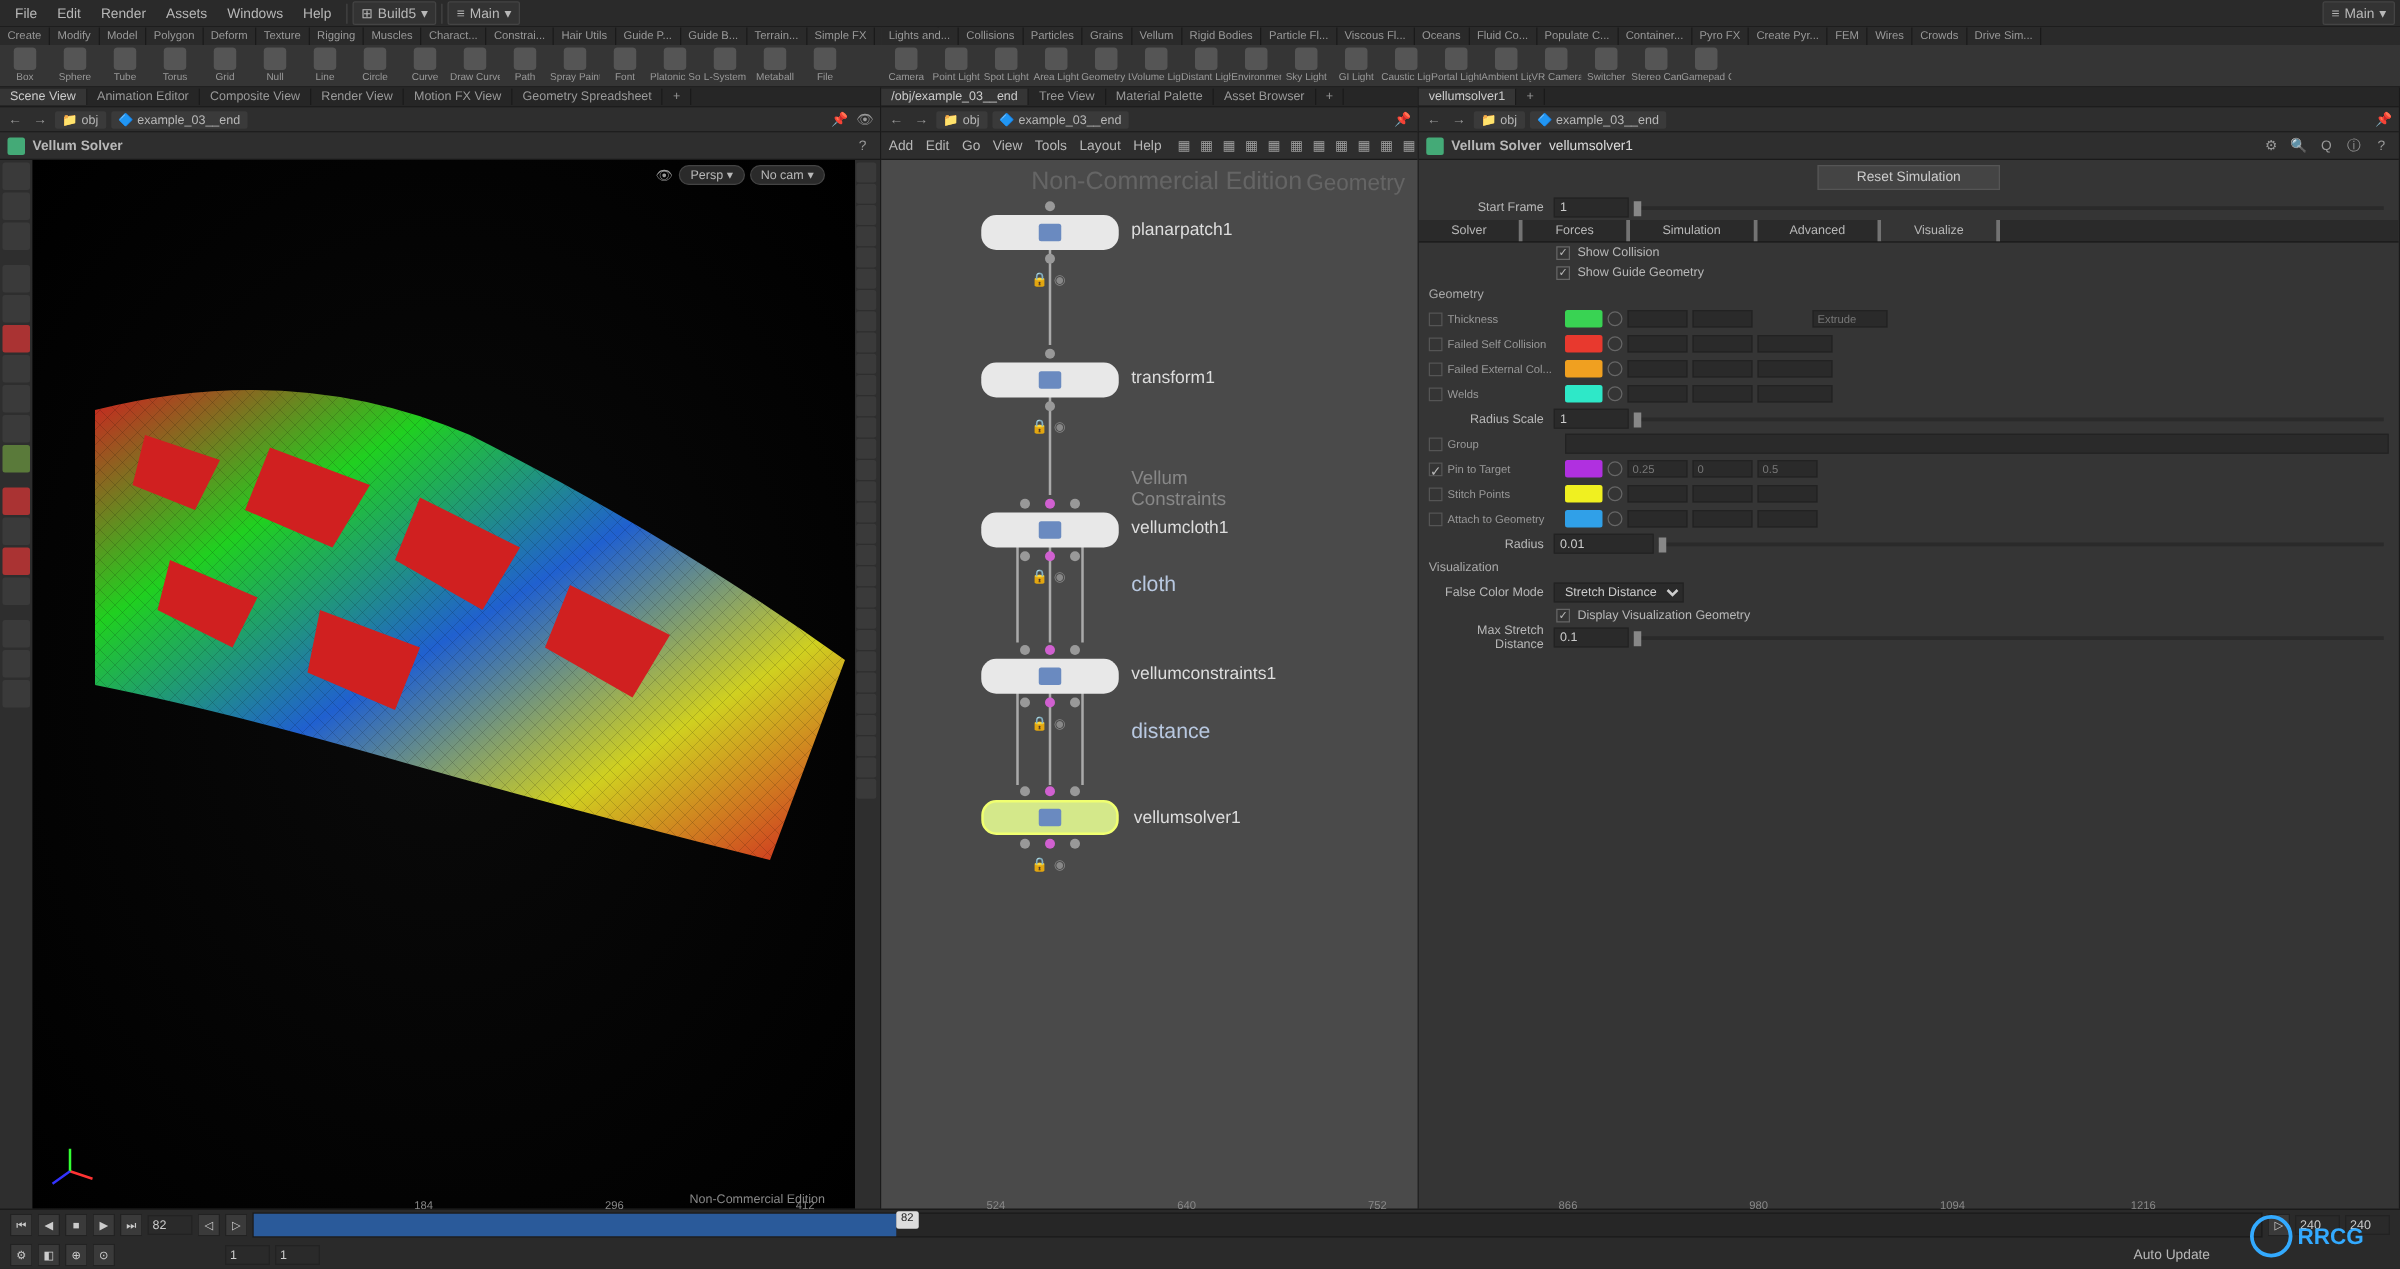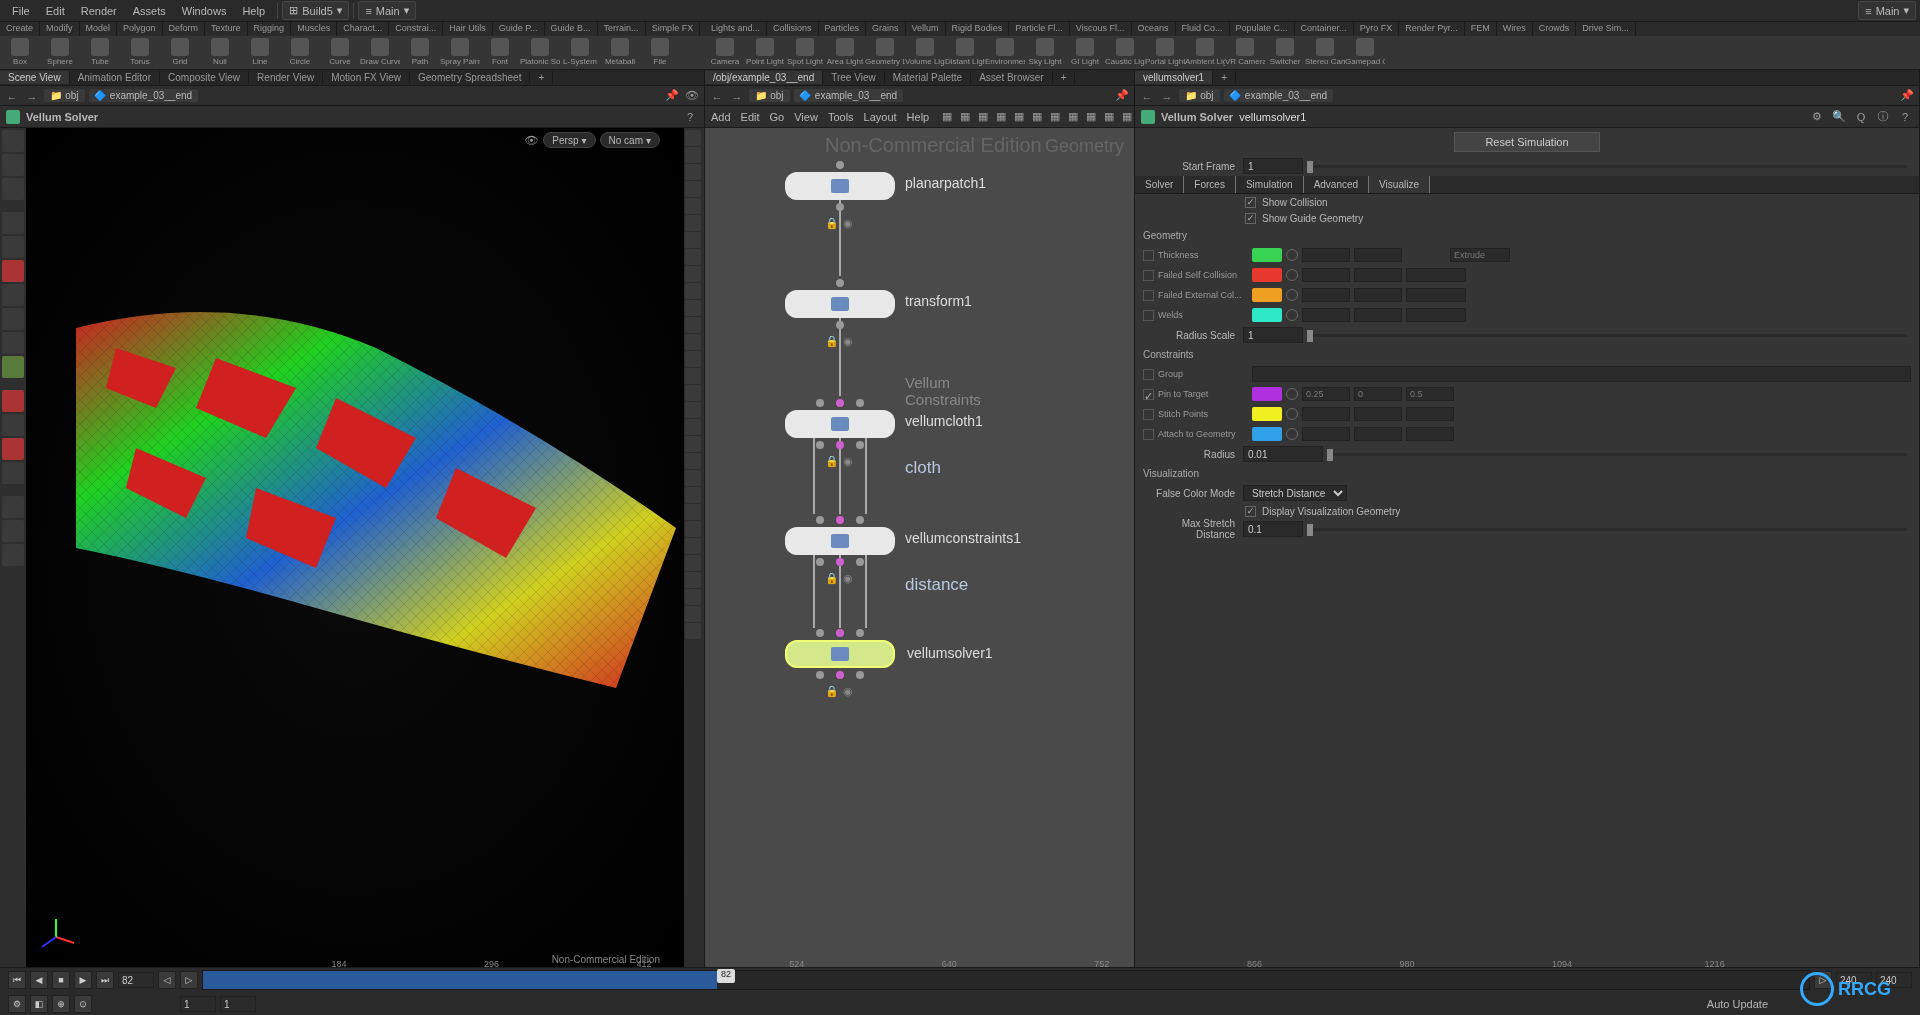--- a/index.html
+++ b/index.html
@@ -79,21 +79,21 @@
 
 
 .prm-header { height:22px; background:#2e2e2e; display:flex; align-items:center; padding:0 6px; gap:6px; border-bottom:1px solid #1a1a1a; }
 .prm-header .ic { width:14px; height:14px; background:#4a7; border-radius:2px; }
 .prm-body { flex:1; background:#353535; overflow-y:auto; padding:0; }
 .btn-wide { display:block; margin:4px auto; padding:3px 30px; background:#444; border:1px solid #555; color:#ccc; cursor:pointer; font-size:11px; }
 .prm-row { display:flex; align-items:center; height:20px; padding:0 8px; }
 .prm-label { width:100px; text-align:right; padding-right:8px; font-size:10px; }
 .prm-input { flex:1; background:#2a2a2a; border:1px solid #222; color:#ccc; padding:1px 4px; font-size:10px; height:16px; }
 .prm-tabs { display:flex; background:#2a2a2a; border-bottom:1px solid #1a1a1a; font-size:10px; }
-.prm-tab { padding:3px 10px; cursor:pointer; border-right:1px solid #737373; }
+.prm-tab { padding:3px 26px; cursor:pointer; border-right:3px solid #737373; }
 .prm-tab.active { background:#353535; }
 .chk-row { display:flex; align-items:center; height:16px; padding-left:110px; gap:6px; font-size:10px; }
 .chk { width:11px; height:11px; border:1px solid #666; display:flex; align-items:center; justify-content:center; font-size:9px; }
 .section-h { padding:4px 8px; font-size:10px; color:#aaa; }
 .color-row { display:flex; align-items:center; height:20px; padding:0 8px; gap:4px; }
 .color-row .chk0 { width:11px; height:11px; border:1px solid #555; }
 .color-row .lbl { width:90px; font-size:9px; color:#999; padding-right:4px; }
 .swatch { width:30px; height:14px; border-radius:2px; }
 .radio { width:12px; height:12px; border:1px solid #666; border-radius:50%; }
 .vinput { width:48px; background:#2a2a2a; border:1px solid #222; color:#777; padding:1px 3px; font-size:9px; height:14px; }
@@ -230,21 +230,21 @@
         <span class="shelf-tab">Grains</span>
         <span class="shelf-tab">Vellum</span>
         <span class="shelf-tab">Rigid Bodies</span>
         <span class="shelf-tab">Particle Fl...</span>
         <span class="shelf-tab">Viscous Fl...</span>
         <span class="shelf-tab">Oceans</span>
         <span class="shelf-tab">Fluid Co...</span>
         <span class="shelf-tab">Populate C...</span>
         <span class="shelf-tab">Container...</span>
         <span class="shelf-tab">Pyro FX</span>
-        <span class="shelf-tab">Render Pyr...</span>
+        <span class="shelf-tab">Create Pyr...</span>
         <span class="shelf-tab">FEM</span>
         <span class="shelf-tab">Wires</span>
         <span class="shelf-tab">Crowds</span>
         <span class="shelf-tab">Drive Sim...</span>
       </div>
     <div class="shelf-items" id="sir">
         <div class="shelf-item">
           <div class="ic"></div>
           <div class="lb">Camera</div>
         </div>
@@ -674,21 +674,20 @@
             <input class="vinput" style="width: 60px;" value="">
           </div>
         </div>
       <div class="prm-row">
         <span class="prm-label">Radius Scale</span>
         <input class="prm-input" style="width: 60px; flex: 0 1 0%;" value="1">
         <div class="slider-track">
             <div class="slider-thumb"></div>
           </div>
       </div>
-      <div class="section-h">Constraints</div>
       <div id="conrows">
           <div class="color-row">
             <span class="chk0"></span>
             <span class="lbl">Group</span>
             <input class="prm-input" style="">
           </div>
           <div class="color-row">
             <span class="chk0">✓</span>
             <span class="lbl">Pin to Target</span>
             <span class="swatch" style="background:#b030e0"></span>

